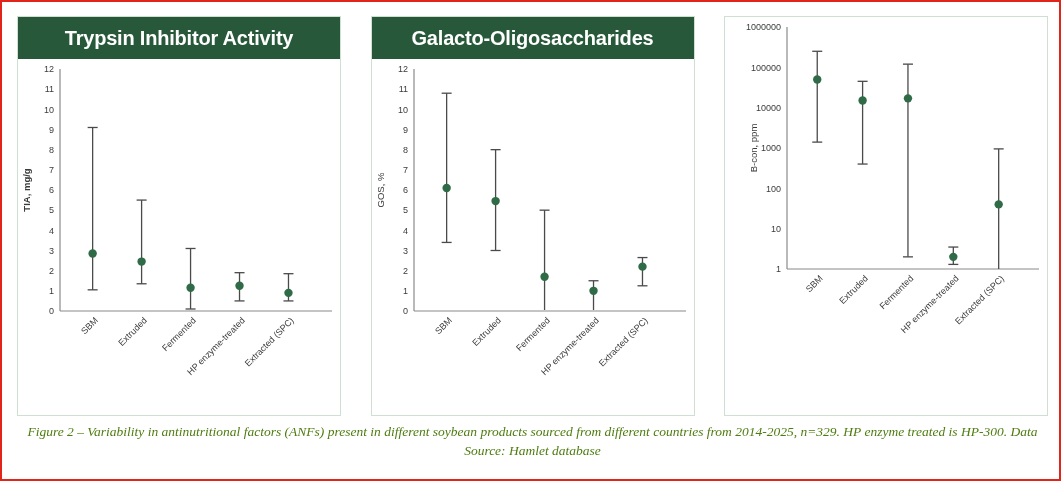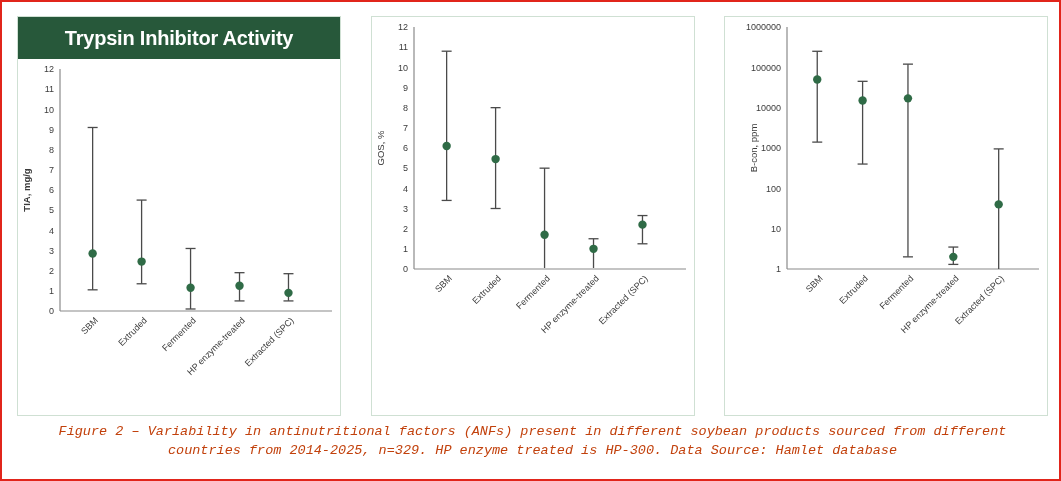--- a/index.html
+++ b/index.html
@@ -63,25 +63,25 @@
   }
   .axis-title.bold{font-weight:bold;}
   .axis-line{stroke:#8a8a8a;stroke-width:1.2;}
   .err-line{stroke:#4a4a4a;stroke-width:1.3;}
   .err-cap{stroke:#4a4a4a;stroke-width:1.3;}
   .marker{fill:#2f6b46;}
   #caption{
     position:absolute;
     left:25px;top:420px;width:1011px;
     text-align:center;
-    color:#c2410c;
+    color:#4d7c0f;
     font-style:italic;
     font-size:13.5px;
     line-height:19px;
-    font-family:Liberation Mono, monospace;
+    font-family:Liberation Serif, serif;
   }
 </style>
 </head>
 <body>
 
 <div id="figure-frame">
 
   <div id="panels-row">
 
     <div class="panel">
@@ -139,20 +139,23 @@
               <line x1="265.48" y1="214.69166666666666" x2="275.48" y2="214.69166666666666" class="err-cap"></line>
               <line x1="265.48" y1="241.91666666666666" x2="275.48" y2="241.91666666666666" class="err-cap"></line>
               <circle cx="270.48" cy="233.85" r="4.2" class="marker"></circle>
             </g>
             <text x="0" y="0" transform="translate(276.48,262) rotate(-45)" class="xtick">Extracted (SPC)</text>
           </svg>
       </div>
     </div>
 
     <div class="panel">
+      <div class="panel-header">
+        <span class="panel-title">Galacto-Oligosaccharides</span>
+      </div>
       <div class="panel-body">
         <svg id="svg-1" width="322" height="356" viewBox="0 0 322 356">
             <text x="36" y="255.2" class="ytick">0</text>
             <text x="36" y="235.03333333333333" class="ytick">1</text>
             <text x="36" y="214.86666666666667" class="ytick">2</text>
             <text x="36" y="194.7" class="ytick">3</text>
             <text x="36" y="174.53333333333333" class="ytick">4</text>
             <text x="36" y="154.36666666666665" class="ytick">5</text>
             <text x="36" y="134.2" class="ytick">6</text>
             <text x="36" y="114.03333333333332" class="ytick">7</text>

